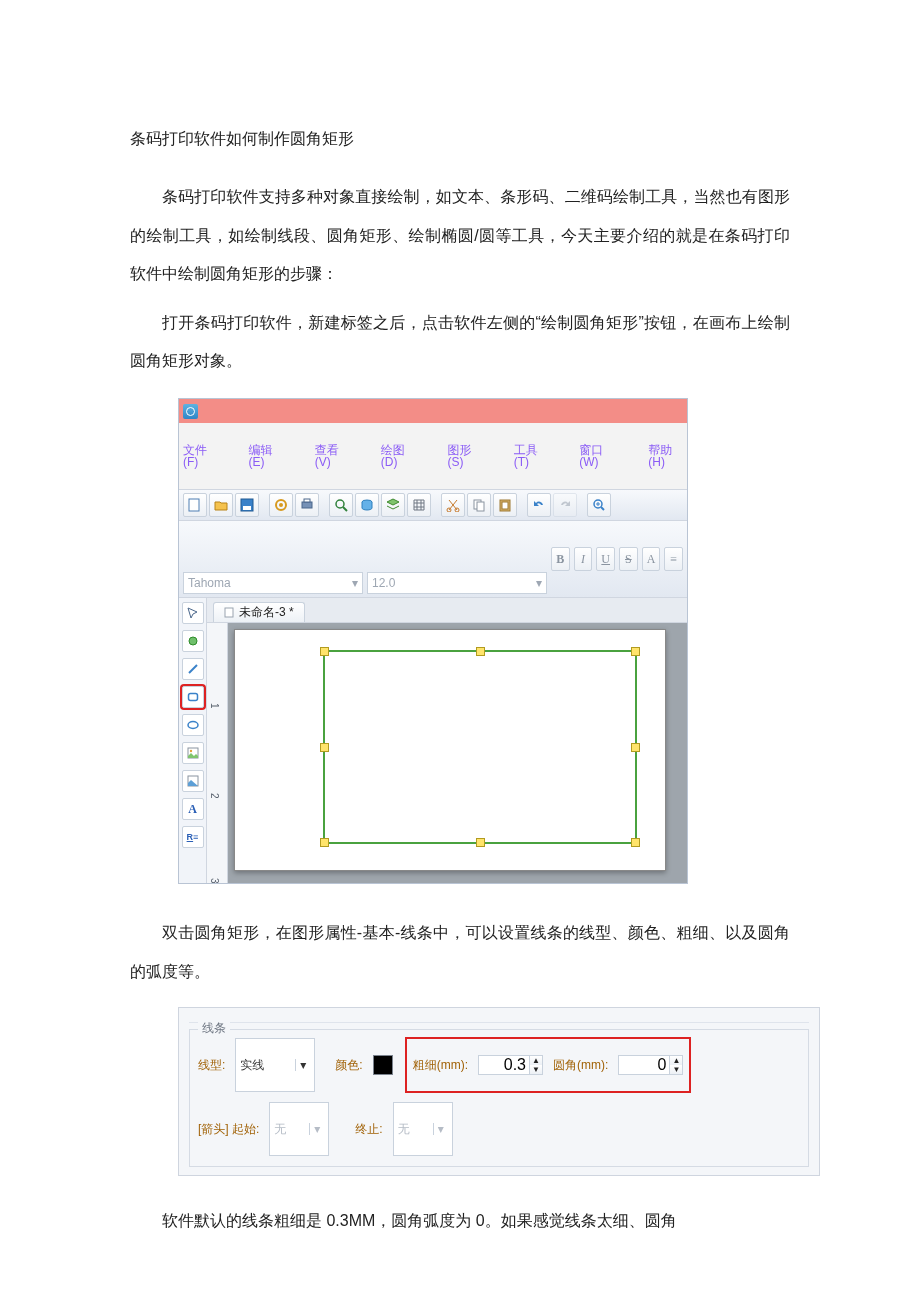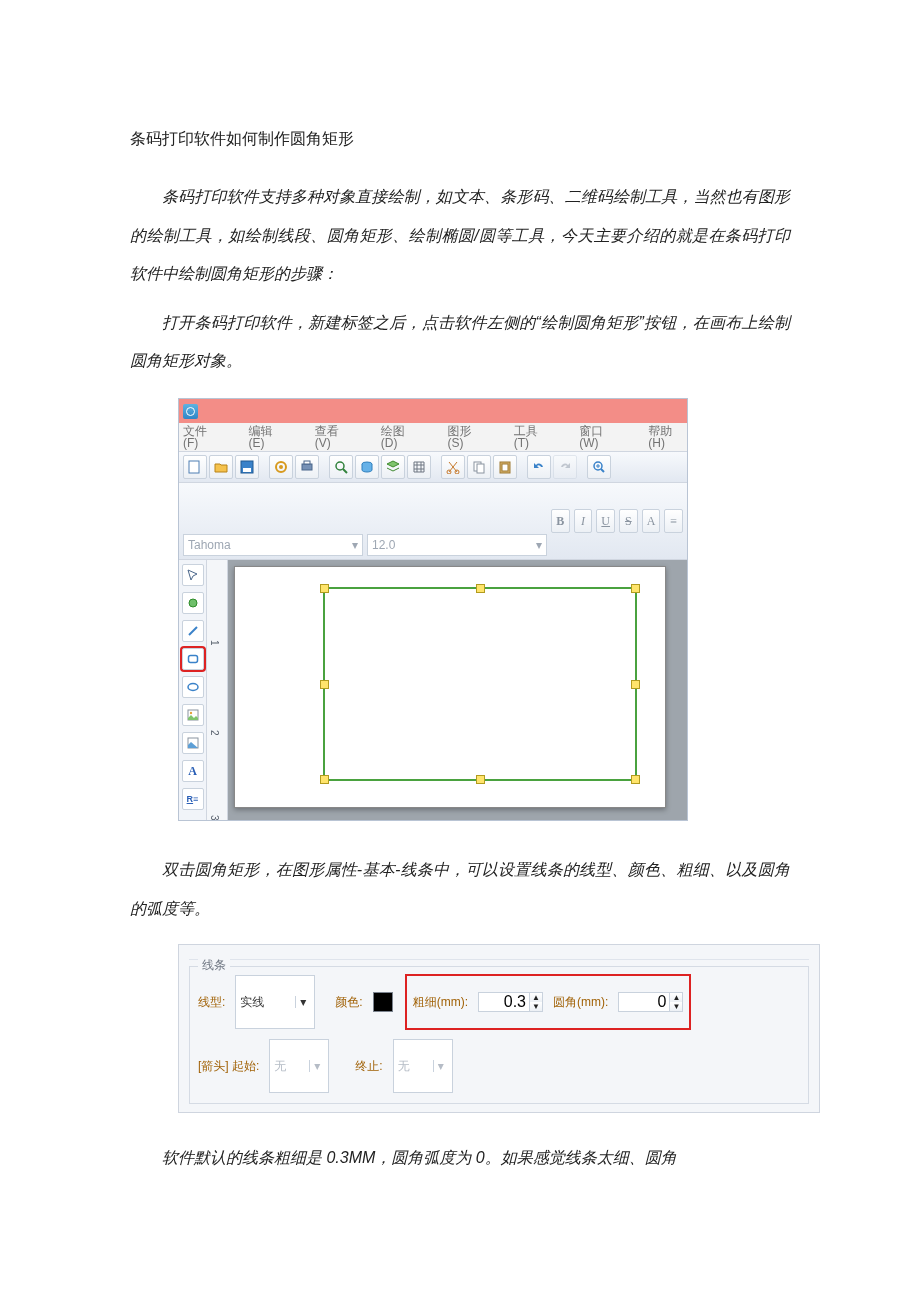--- a/index.html
+++ b/index.html
@@ -12,21 +12,20 @@
     line-height: 2.4;
   }
   .title {
     font-size: 16px;
     margin-bottom: 20px;
   }
   p.body-text {
     margin: 0 0 10px 0;
     text-indent: 2em;
     text-align: justify;
-    font-style: italic;
   }
 
   
   .shot {
     display: block;
     margin: 18px auto 30px 48px;
   }
   .app-window {
     width: 508px;
     border: 1px solid #b9c4d4;
@@ -47,23 +46,23 @@
     position: relative;
   }
   .titlebar .app-icon::after{
     content:""; position:absolute; width:7px;height:7px;border:1px solid #fff;border-radius:50%;
     top:3px;left:3px;
   }
   .menubar {
     background: #f3f3f3;
     border-bottom: 1px solid #d0d6e0;
     display: flex;
-    padding: 2px 4px;
+    padding: 21px 4px;
     gap: 32px;
-    color: #737373;
+    color: #8b5cf6;
   }
   .toolbar {
     background: linear-gradient(#f7f9fc,#e2e8f1);
     border-bottom: 1px solid #d0d6e0;
     display: flex;
     align-items: center;
     padding: 3px 4px;
     gap: 2px;
   }
   .tbtn {
@@ -339,20 +338,28 @@
           </svg>
         </span>
       <span class="ltbtn">
           <span style="color:#2a5fb6;font-weight:bold;font-family:serif;">A</span>
         </span>
       <span class="ltbtn">
           <span style="color:#2a5fb6;font-weight:bold;font-size:9px;"><u>R</u>≡</span>
         </span>
     </div>
     <div class="canvaswrap">
+      <div class="tabstrip">
+        <div class="tab">
+          <svg width="11" height="11">
+              <rect x="1" y="1" width="8" height="9" fill="#fff" stroke="#9aa3af"></rect>
+            </svg>
+          <span>未命名-3 *</span>
+        </div>
+      </div>
       <div class="body">
         <div class="rulery">
           <span class="rlbl" style="top:80px">1</span>
           <span class="rlbl" style="top:170px">2</span>
           <span class="rlbl" style="top:255px">3</span>
         </div>
         <div class="canvas">
           <div class="page">
 
             <svg class="red-arrow" width="44" height="48" style="left:2px;top:66px;">

